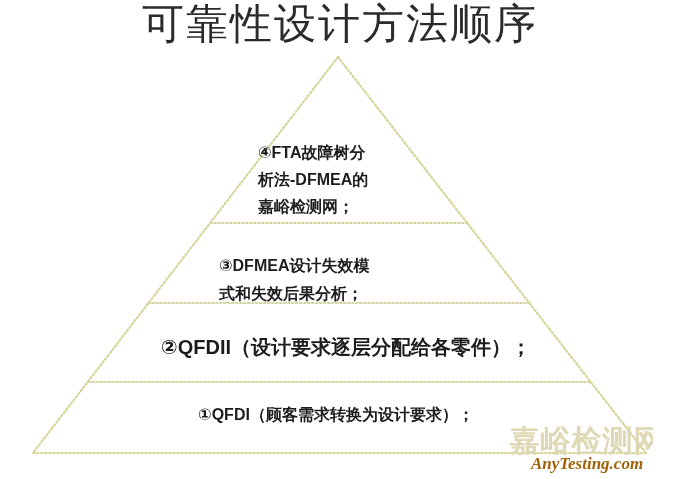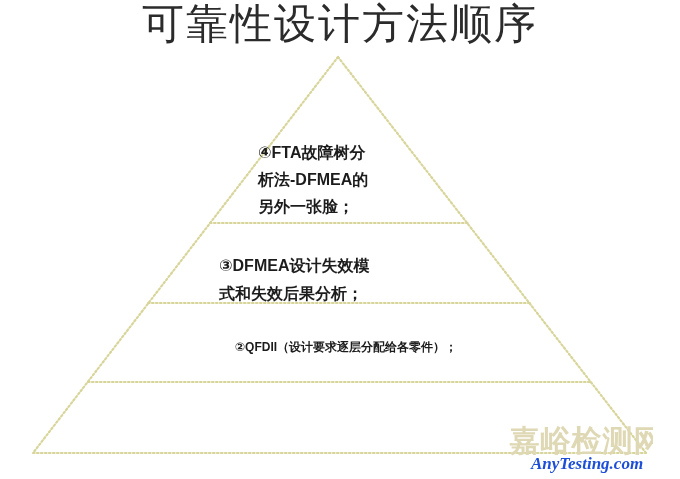--- a/index.html
+++ b/index.html
@@ -65,21 +65,21 @@
     width: 228px;
     font-size: 16px;
     line-height: 28px;
     text-align: left;
     margin-top: 12px;
   }
   #level-2-text {
     left: 160px;
     top: 336px;
     width: 372px;
-    font-size: 12px;
+    font-size: 20px;
     line-height: 22px;
     text-align: center;
   }
   #level-1-text {
     left: 150px;
     top: 404px;
     width: 372px;
     font-size: 16px;
     line-height: 22px;
     text-align: center;
@@ -112,21 +112,21 @@
     position: absolute;
     left: 0;
     top: 28px;
     width: 178px;
     text-align: center;
     font-family: "Liberation Serif", "DejaVu Serif", serif;
     font-style: italic;
     font-weight: bold;
     font-size: 17px;
     line-height: 20px;
-    color: #1d4ed8;
+    color: #a16207;
     letter-spacing: 0px;
     white-space: nowrap;
   }
 </style>
 </head>
 <body>
 
 <div id="stage">
 
   <div id="page-title">可靠性设计方法顺序</div>
@@ -143,26 +143,27 @@
 
     <line x1="210" y1="223" x2="468" y2="223" stroke="#d8d59a" stroke-width="2.2" stroke-dasharray="1.6 2.4" stroke-linecap="round"></line>
 
     <line x1="148" y1="303" x2="530" y2="303" stroke="#d8d59a" stroke-width="2.2" stroke-dasharray="1.6 2.4" stroke-linecap="round"></line>
 
     <line x1="88" y1="382" x2="592" y2="382" stroke="#d8d59a" stroke-width="2.2" stroke-dasharray="1.6 2.4" stroke-linecap="round"></line>
   </svg>
 
   <div class="level-text" id="level-4-text">④FTA故障树分
 析法-DFMEA的
-另外一张脸；</div>
+嘉峪检测网；</div>
 
   <div class="level-text" id="level-3-text">③DFMEA设计失效模
 式和失效后果分析；</div>
 
   <div class="level-text" id="level-2-text">②QFDII（设计要求逐层分配给各零件）；</div>
 
+  <div class="level-text" id="level-1-text">①QFDI（顾客需求转换为设计要求）；</div>
 
   <div id="watermark">
     <div id="watermark-cn">嘉峪检测网</div>
     <div id="watermark-en">AnyTesting.com</div>
   </div>
 
 </div>
 
 </body></html>

